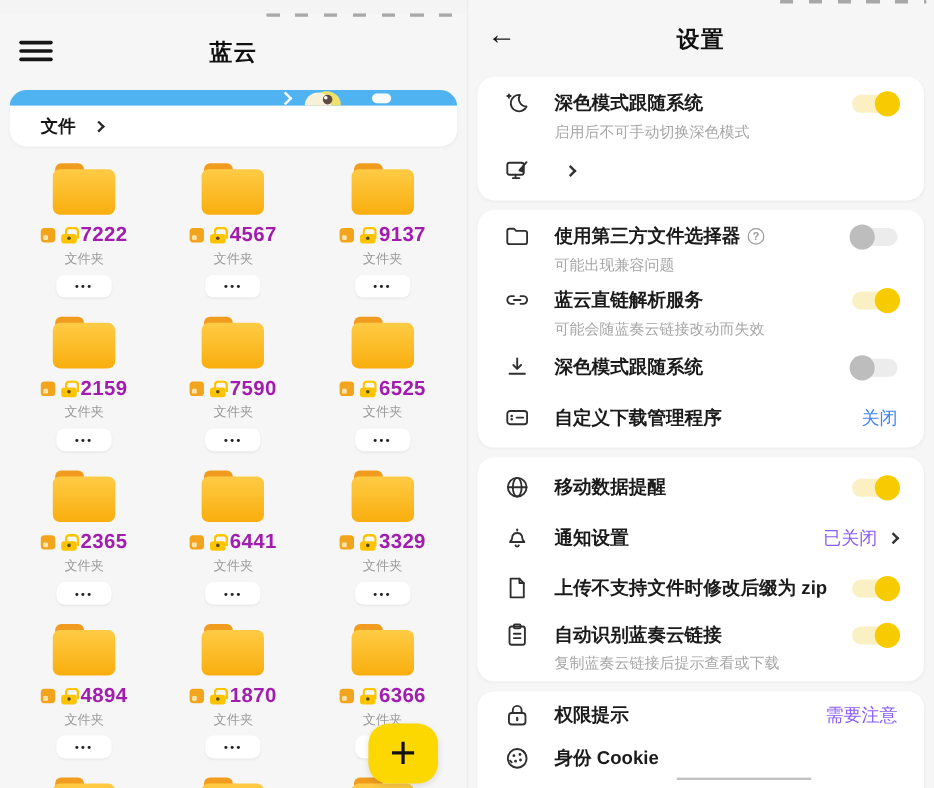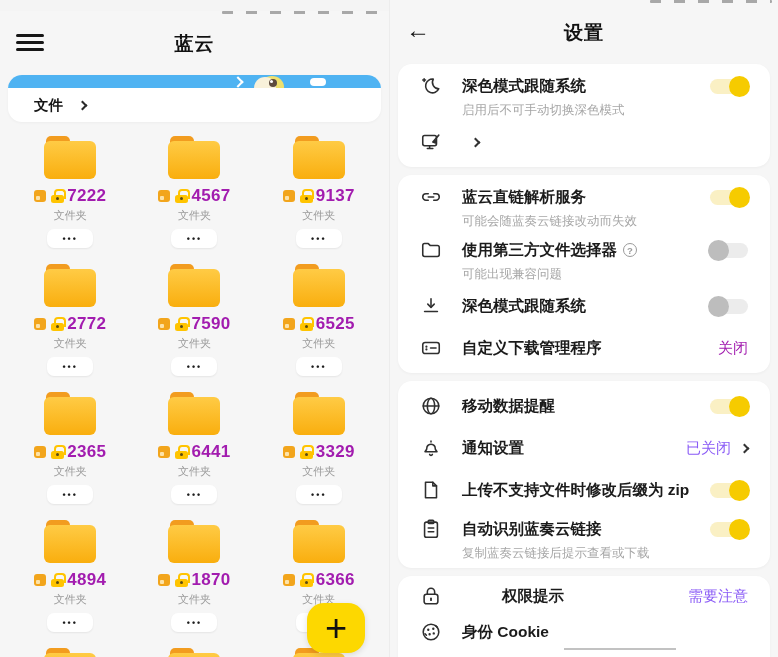--- a/index.html
+++ b/index.html
@@ -80,21 +80,21 @@
     box-shadow:0 1px 3px rgba(0,0,0,.04); }
   #card-1 { margin-top:8px; }
   .srow { display:flex; align-items:center; height:42px; padding:0 22px; cursor:pointer; }
   .srow2 { padding:5px 22px 3px; cursor:pointer; }
   .srow2 .main { display:flex; align-items:center; height:26px; }
   .ricon { width:22px; height:22px; margin-right:20px; flex:none; color:#2f2f2f; }
   .ricon svg { width:22px; height:22px; display:block; }
   .rlabel { flex:1; font-size:15.5px; font-weight:700; color:#1b1b1b; display:flex; align-items:center; }
   .rsub { font-size:12.5px; color:#a6a6a6; margin:3px 0 0 42px; height:16px; }
   .rvalue { font-size:15px; color:#8b5cf6; }
-  .rvalue.dark { color:#a21caf; }
+  .rvalue.dark { color:#3b82f6; }
   .chev-dark { width:7px; height:7px; border-top:2px solid #333; border-right:2px solid #333;
     transform:rotate(45deg); margin-left:10px; }
   .help-circle { display:inline-flex; align-items:center; justify-content:center;
     width:14px; height:14px; border:1.4px solid #9a9a9a; border-radius:50%;
     font-size:9.5px; font-weight:700; color:#9a9a9a; margin-left:6px; flex:none; }
 
   .toggle { position:relative; width:38px; height:15px; border-radius:8px; flex:none; cursor:pointer; }
   .toggle .knob { position:absolute; top:-3px; width:21px; height:21px; border-radius:50%; }
   .toggle.on { background:#faf0c4; }
   .toggle.on .knob { right:-2px; background:#f6cb00; }
@@ -186,21 +186,21 @@
       <div class="folder-icon">
           <div class="folder-tab"></div>
           <div class="folder-body"></div>
         </div>
       <div class="folder-name-row">
         <span class="badge-file"></span>
         <span class="badge-lock">
             <span class="lock-body"></span>
             <span class="keyhole"></span>
           </span>
-        <span class="folder-num">2772</span>
+        <span class="folder-num">2159</span>
       </div>
       <div class="folder-type">文件夹</div>
       <div class="more-pill">•••</div>
     </div>
     <div class="folder-cell">
       <div class="folder-icon">
           <div class="folder-tab"></div>
           <div class="folder-body"></div>
         </div>
       <div class="folder-name-row">
@@ -384,48 +384,48 @@
         </span>
       <span class="chev-dark"></span>
     </div>
   </div>
 
   <div class="card">
     <div class="srow2">
       <div class="main">
         <span class="ricon">
           <svg viewBox="0 0 24 24" fill="none" stroke="currentColor" stroke-width="1.7" stroke-linecap="round" stroke-linejoin="round">
+            <path d="M3 7a2 2 0 0 1 2-2h4l2 2h8a2 2 0 0 1 2 2v8a2 2 0 0 1-2 2H5a2 2 0 0 1-2-2z"></path>
+          </svg>
+          </span>
+        <span class="rlabel">
+          <span>使用第三方文件选择器</span>
+          <span class="help-circle">?</span>
+        </span>
+        <span class="toggle off">
+            <span class="knob"></span>
+          </span>
+      </div>
+      <div class="rsub">可能出现兼容问题</div>
+    </div>
+    <div class="srow2">
+      <div class="main">
+        <span class="ricon">
+          <svg viewBox="0 0 24 24" fill="none" stroke="currentColor" stroke-width="1.7" stroke-linecap="round" stroke-linejoin="round">
             <path d="M9 12h6"></path>
               <path d="M9 8.5H6.5a3.5 3.5 0 0 0 0 7H9"></path>
               <path d="M15 8.5h2.5a3.5 3.5 0 0 1 0 7H15"></path>
           </svg>
           </span>
         <span class="rlabel">蓝云直链解析服务</span>
         <span class="toggle on">
             <span class="knob"></span>
           </span>
       </div>
       <div class="rsub">可能会随蓝奏云链接改动而失效</div>
-    </div>
-    <div class="srow2">
-      <div class="main">
-        <span class="ricon">
-          <svg viewBox="0 0 24 24" fill="none" stroke="currentColor" stroke-width="1.7" stroke-linecap="round" stroke-linejoin="round">
-            <path d="M3 7a2 2 0 0 1 2-2h4l2 2h8a2 2 0 0 1 2 2v8a2 2 0 0 1-2 2H5a2 2 0 0 1-2-2z"></path>
-          </svg>
-          </span>
-        <span class="rlabel">
-          <span>使用第三方文件选择器</span>
-          <span class="help-circle">?</span>
-        </span>
-        <span class="toggle off">
-            <span class="knob"></span>
-          </span>
-      </div>
-      <div class="rsub">可能出现兼容问题</div>
     </div>
     <div class="srow">
       <span class="ricon">
         <svg viewBox="0 0 24 24" fill="none" stroke="currentColor" stroke-width="1.7" stroke-linecap="round" stroke-linejoin="round">
           <path d="M12 4v9"></path>
             <path d="M8.5 10l3.5 3.5L15.5 10"></path>
             <path d="M5 18h14"></path>
         </svg>
         </span>
       <span class="rlabel">深色模式跟随系统</span>
@@ -496,21 +496,21 @@
         <span class="rlabel">自动识别蓝奏云链接</span>
         <span class="toggle on">
             <span class="knob"></span>
           </span>
       </div>
       <div class="rsub">复制蓝奏云链接后提示查看或下载</div>
     </div>
   </div>
 
   <div class="card" style="padding-top:2px;">
-    <div class="srow" style="height:36px;gap:40px;">
+    <div class="srow" style="height:36px;">
       <span class="ricon">
         <svg viewBox="0 0 24 24" fill="none" stroke="currentColor" stroke-width="1.7" stroke-linecap="round" stroke-linejoin="round">
           <rect x="4.5" y="10" width="15" height="10.5" rx="2.5"></rect>
             <path d="M8 10V7.5a4 4 0 0 1 8 0V10"></path>
             <path d="M12 14.5v2" stroke-width="2"></path>
         </svg>
         </span>
       <span class="rlabel">权限提示</span>
       <span class="rvalue">需要注意</span>
     </div>

